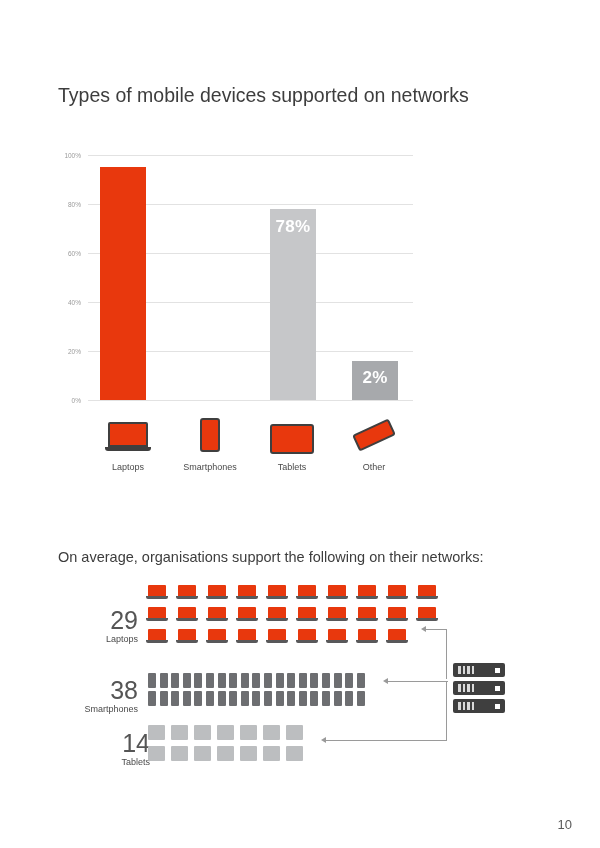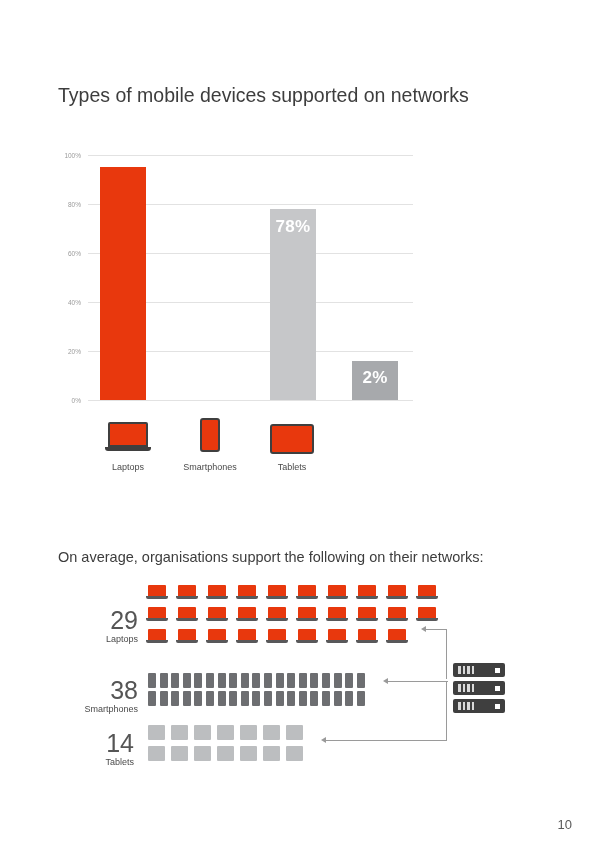--- a/index.html
+++ b/index.html
@@ -372,20 +372,26 @@
       <div class="cap">Smartphones</div>
     </div>
 
     <div class="device" style="left:164px;">
       <div class="glyph">
         <div class="tablet-icon"></div>
       </div>
       <div class="cap">Tablets</div>
     </div>
 
+    <div class="device" style="left:246px;">
+      <div class="glyph">
+        <div class="other-icon"></div>
+      </div>
+      <div class="cap">Other</div>
+    </div>
 
   </div>
 
   <div class="subtitle">On average, organisations support the following on their networks:</div>
 
   <div class="pictogram" id="pictogram">
 
     <div class="servers">
       <div class="server">
         <div class="slots">
@@ -575,21 +581,21 @@
         <div class="ic mini-phone" style="left: 116px; top: 18px;"></div>
         <div class="ic mini-phone" style="left: 127.6px; top: 18px;"></div>
         <div class="ic mini-phone" style="left: 139.2px; top: 18px;"></div>
         <div class="ic mini-phone" style="left: 150.8px; top: 18px;"></div>
         <div class="ic mini-phone" style="left: 162.4px; top: 18px;"></div>
         <div class="ic mini-phone" style="left: 174px; top: 18px;"></div>
         <div class="ic mini-phone" style="left: 185.6px; top: 18px;"></div>
         <div class="ic mini-phone" style="left: 197.2px; top: 18px;"></div>
         <div class="ic mini-phone" style="left: 208.8px; top: 18px;"></div>
       </div>
-      <div class="picto-num" style="left: 16px; top: 145px;">
+      <div class="picto-num" style="left: 32px; top: 145px;">
         <div class="num">14</div>
         <div class="lbl">Tablets</div>
       </div>
       <div class="grid" style="left: 90px; top: 140px;">
         <div class="ic mini-tablet" style="left: 0px; top: 0px;"></div>
         <div class="ic mini-tablet" style="left: 23px; top: 0px;"></div>
         <div class="ic mini-tablet" style="left: 46px; top: 0px;"></div>
         <div class="ic mini-tablet" style="left: 69px; top: 0px;"></div>
         <div class="ic mini-tablet" style="left: 92px; top: 0px;"></div>
         <div class="ic mini-tablet" style="left: 115px; top: 0px;"></div>

